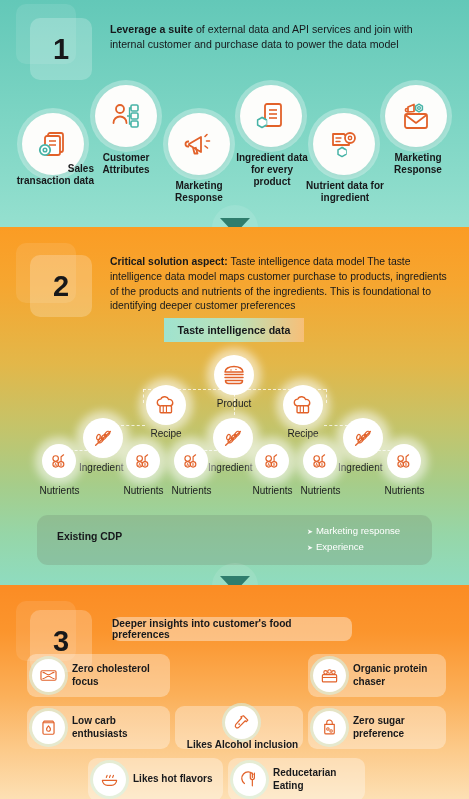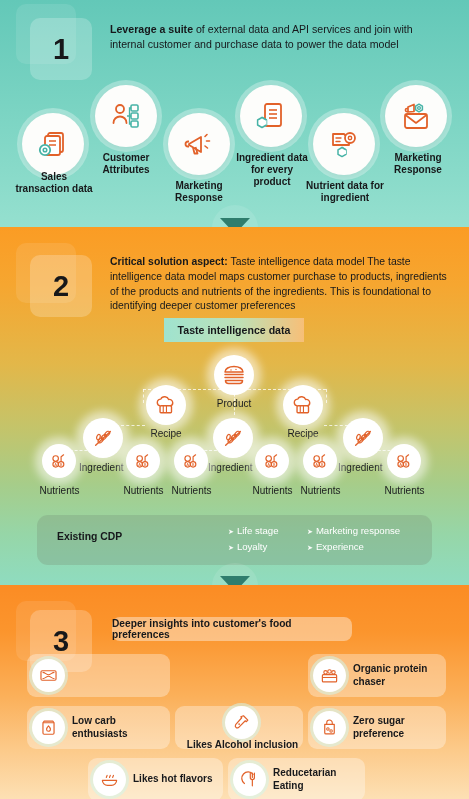--- a/index.html
+++ b/index.html
@@ -96,21 +96,21 @@
       <svg width="32" height="32" viewBox="0 0 32 32" fill="none">
         <rect x="11" y="5" width="15" height="19" rx="2" stroke="#e2622a" stroke-width="1.8"></rect>
         <rect x="8" y="8" width="15" height="19" rx="2" fill="#fff" stroke="#e2622a" stroke-width="1.8"></rect>
         <line x1="12" y1="13" x2="19" y2="13" stroke="#e2622a" stroke-width="1.5"></line>
         <line x1="12" y1="17" x2="19" y2="17" stroke="#e2622a" stroke-width="1.5"></line>
         <circle cx="8" cy="22" r="5.2" fill="#fff" stroke="#47b3a6" stroke-width="1.8"></circle>
         <circle cx="8" cy="22" r="1.8" stroke="#47b3a6" stroke-width="1.5"></circle>
       </svg>
         </span>
     </div>
-    <div class="circlbl" style="left:14px;top:171px;width:80px;">Sales transaction data</div>
+    <div class="circlbl" style="left:14px;top:163px;width:80px;text-align:right;">Sales transaction data</div>
 
     <div class="circ" style="left:95px;top:85px;width:62px;height:62px;">
       <span>
       <svg width="32" height="32" viewBox="0 0 32 32" fill="none">
         <circle cx="10" cy="9" r="4" stroke="#e2622a" stroke-width="1.8"></circle>
         <path d="M3.5 23c0-4 3-6.5 6.5-6.5s6.5 2.5 6.5 6.5" stroke="#e2622a" stroke-width="1.8" stroke-linecap="round"></path>
         <rect x="21" y="5" width="7" height="6" rx="1.3" stroke="#47b3a6" stroke-width="1.6"></rect>
         <rect x="21" y="13" width="7" height="6" rx="1.3" stroke="#47b3a6" stroke-width="1.6"></rect>
         <rect x="21" y="21" width="7" height="6" rx="1.3" stroke="#47b3a6" stroke-width="1.6"></rect>
         <path d="M17 16h2.5M19.5 16V8h1.5M19.5 16v8h1.5M19.5 16h1.5" stroke="#47b3a6" stroke-width="1.3"></path>
@@ -356,24 +356,20 @@
       <path d="M14.5 12.5V7l3-2.5" stroke="#e2622a" stroke-width="1.4" stroke-linecap="round"></path>
       <text x="6.3" y="18" font-size="5" fill="#e2622a" font-family="sans-serif">A</text>
       <text x="12.8" y="18" font-size="5" fill="#e2622a" font-family="sans-serif">B</text>
     </svg>
       </span>
   </div>
   <div class="tlbl" style="left:377px;top:485px;width:55px;">Nutrients</div>
 
   <div id="cdp"></div>
   <div id="cdplabel">Existing CDP</div>
-  <div class="cdpcol" style="left:228px;">
-    <div class="cdpitem">Life stage</div>
-    <div class="cdpitem">Loyalty</div>
-  </div>
   <div class="cdpcol" style="left:307px;">
     <div class="cdpitem">Marketing response</div>
     <div class="cdpitem">Experience</div>
   </div>
 
   <div class="arrowwrap" style="left:212px;top:563px;">
     <div class="arrowtri"></div>
   </div>
 
   <div id="sec3">
@@ -381,20 +377,21 @@
     <div class="numbadge">3</div>
     <div class="pill" id="insightpill">Deeper insights into customer's food preferences</div>
 
     <div class="pcard" style="left:27px;top:69px;width:143px;">
       <div class="pico">
         <svg width="19" height="19" viewBox="0 0 24 24" fill="none">
           <rect x="2.5" y="6" width="19" height="12" rx="1.5" stroke="#e2622a" stroke-width="1.5"></rect>
           <path d="M4.5 8c3 0 5 3 7.5 3s4.5-3 7.5-3M4.5 16c3 0 5-3 7.5-3s4.5 3 7.5 3" stroke="#e2622a" stroke-width="1.4"></path>
         </svg>
       </div>
+      <div class="ptxt">Zero cholesterol focus</div>
     </div>
 
 
     <div class="pcard" style="left:308px;top:69px;width:138px;">
       <div class="pico">
         <svg width="19" height="19" viewBox="0 0 24 24" fill="none">
           <rect x="3" y="11" width="18" height="9" rx="1.2" stroke="#e2622a" stroke-width="1.5"></rect>
           <path d="M3 14.5h18" stroke="#e2622a" stroke-width="1.3"></path>
           <circle cx="7" cy="8" r="2.2" stroke="#e2622a" stroke-width="1.4"></circle>
           <circle cx="12" cy="7" r="2.2" stroke="#e2622a" stroke-width="1.4"></circle>

